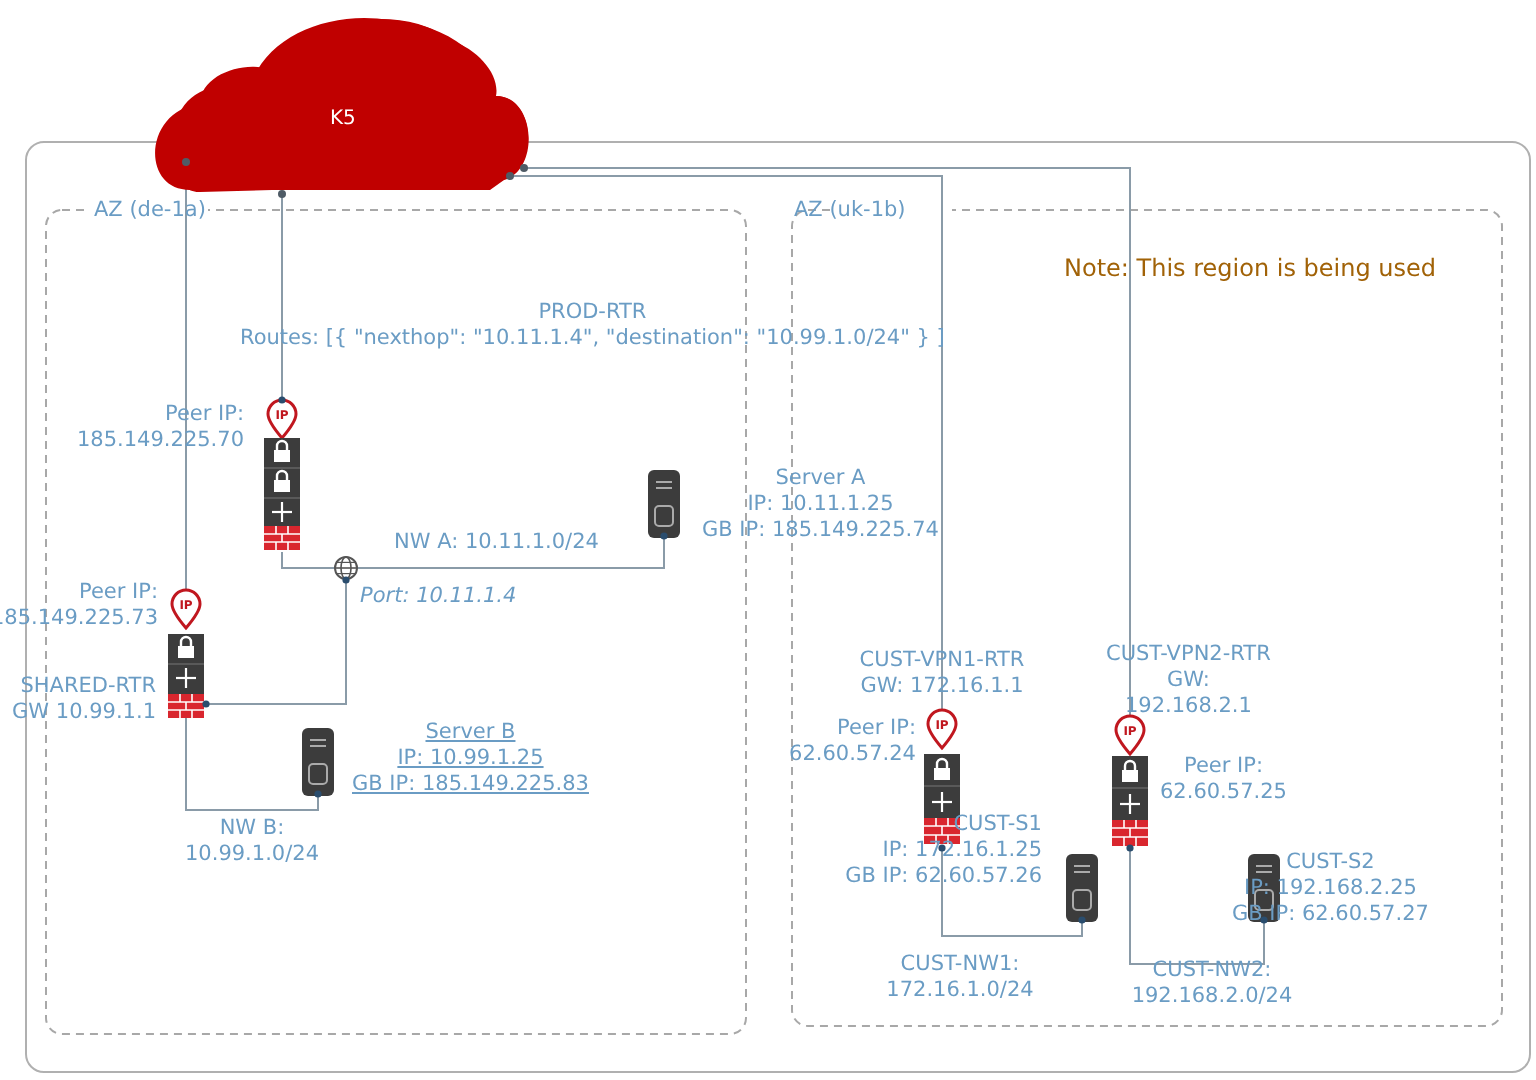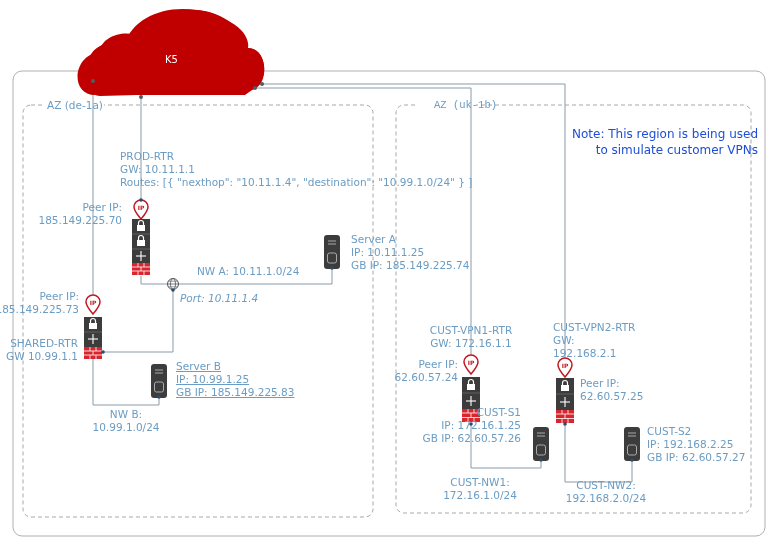--- a/index.html
+++ b/index.html
@@ -1,23 +1,23 @@
 <!DOCTYPE html>
 <html><head>
 <meta charset="utf-8">
 <style>
   html, body { margin: 0; padding: 0; background: #ffffff; }
   body { width: 768px; height: 540px; position: relative; overflow: hidden;
          font-family: "DejaVu Sans", sans-serif; }
   #canvas { position: absolute; left: 0; top: 0; width: 768px; height: 540px; }
-  .lbl { position: absolute; font-size: 10.5px; line-height: 13px; color: #6a9cc4; white-space: nowrap; }
+  .lbl { position: absolute; font-size: 10.5px; line-height: 13px; color: #6a9cc4; white-space: nowrap; text-align: center; }
   .lbl.r { text-align: right; }
   .lbl.c { text-align: center; }
   .lbl div { white-space: nowrap; }
-  .note { position: absolute; font-size: 12px; line-height: 16px; color: #1d4ed8; text-align: right; white-space: nowrap; margin-left: 40px; }
+  .note { position: absolute; font-size: 12px; line-height: 16px; color: #a16207; text-align: left; white-space: nowrap; }
   .cloud-text { position: absolute; font-size: 10px; color: #ffffff; }
 </style>
 </head>
 <body>
 
 <svg id="canvas" width="768" height="540" viewBox="0 0 768 540">
   <defs>
     <g id="router-2lock">
       <rect x="-9" y="0" width="18" height="44" fill="#3c3c3c"></rect>
       <line x1="-9" y1="15" x2="9" y2="15" stroke="#666" stroke-width="0.6"></line>
@@ -221,30 +221,28 @@
     <circle cx="471" cy="424" r="1.8"></circle>
     <circle cx="565" cy="424" r="1.8"></circle>
     <circle cx="541" cy="460" r="1.8"></circle>
     <circle cx="632" cy="460" r="1.8"></circle>
   </g>
 </svg>
 
 <div class="cloud-text" style="left:165px; top:54px;">K5</div>
 
 <div class="lbl" style="left:47px; top:99px;">AZ (de-1a)</div>
-<div class="lbl" style="left:434px; top:99px;font-family:Liberation Mono, monospace;">AZ (uk-1b)</div>
+<div class="lbl" style="left:397px; top:99px;">AZ (uk-1b)</div>
 
 <div class="note" style="left:532px; top:126px;">
   <div>Note: This region is being used</div>
-  <div>to simulate customer VPNs</div>
 </div>
 
 <div class="lbl" style="left:120px; top:150px;">
   <div>PROD-RTR</div>
-  <div>GW: 10.11.1.1</div>
   <div>Routes: [{ "nexthop": "10.11.1.4", "destination": "10.99.1.0/24" } ]</div>
 </div>
 <div class="lbl r" style="right:646px; top:201px;">
   <div>Peer IP:</div>
   <div>185.149.225.70</div>
 </div>
 
 <div class="lbl r" style="right:689px; top:290px;">
   <div>Peer IP:</div>
   <div>185.149.225.73</div>
@@ -294,21 +292,21 @@
 <div class="lbl r" style="right:247px; top:406px;">
   <div>CUST-S1</div>
   <div>IP: 172.16.1.25</div>
   <div>GB IP: 62.60.57.26</div>
 </div>
 <div class="lbl c" style="left:438px; top:476px; width:84px;">
   <div>CUST-NW1:</div>
   <div>172.16.1.0/24</div>
 </div>
 
-<div class="lbl" style="left:647px; top:425px;">
+<div class="lbl" style="left:616px; top:425px;">
   <div>CUST-S2</div>
   <div>IP: 192.168.2.25</div>
   <div>GB IP: 62.60.57.27</div>
 </div>
 <div class="lbl c" style="left:560px; top:479px; width:92px;">
   <div>CUST-NW2:</div>
   <div>192.168.2.0/24</div>
 </div>
 
 </body></html>

